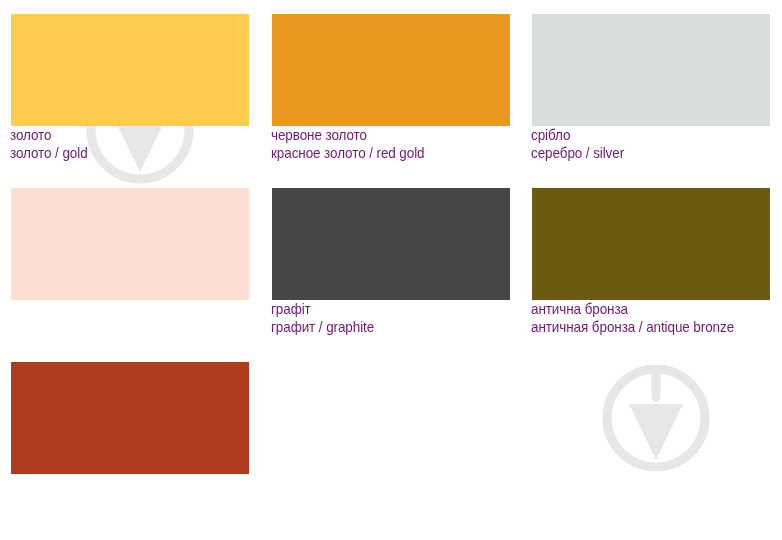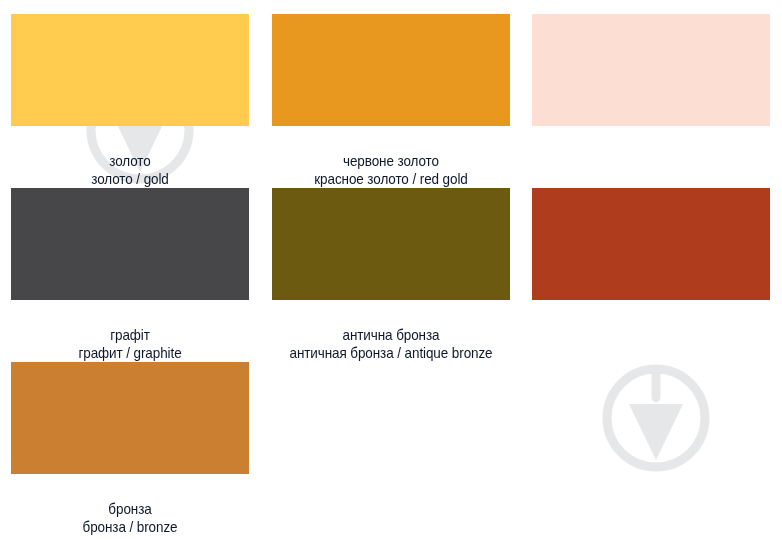--- a/index.html
+++ b/index.html
@@ -44,23 +44,22 @@
     margin-top: 14px;
     flex: 0 0 auto;
   }
 
   .swatch-cell.is-empty .swatch-chip {
     background: transparent !important;
   }
 
   .swatch-caption {
     width: 258px;
-    text-align: center;
-    margin-top: 27px;
-    color: #0f172a;
+    margin-top: 1px;
+    color: #701a75;
     line-height: 1.18;
   }
 
   .caption-primary {
     display: block;
     font-size: 14.5px;
     font-weight: 400;
     letter-spacing: -0.1px;
     transform: scaleX(0.93);
     white-space: nowrap;
@@ -113,20 +112,27 @@
     </div>
 
     <div class="swatch-cell">
       <div class="swatch-chip" style="background:#E8981F;"></div>
       <div class="swatch-caption">
         <span class="caption-primary">червоне золото</span>
         <span class="caption-secondary">красное золото / red gold</span>
       </div>
     </div>
 
+    <div class="swatch-cell">
+      <div class="swatch-chip" style="background:#D8DEDE;"></div>
+      <div class="swatch-caption">
+        <span class="caption-primary">срібло</span>
+        <span class="caption-secondary">серебро / silver</span>
+      </div>
+    </div>
 
     <div class="swatch-cell">
       <div class="swatch-chip" style="background:#FCDFD2;"></div>
     </div>
 
     <div class="swatch-cell">
       <div class="swatch-chip" style="background:#474749;"></div>
       <div class="swatch-caption">
         <span class="caption-primary">графіт</span>
         <span class="caption-secondary">графит / graphite</span>
@@ -138,27 +144,20 @@
       <div class="swatch-caption">
         <span class="caption-primary">антична бронза</span>
         <span class="caption-secondary">античная бронза / antique bronze</span>
       </div>
     </div>
 
     <div class="swatch-cell">
       <div class="swatch-chip" style="background:#B03C1E;"></div>
     </div>
 
-    <div class="swatch-cell">
-      <div class="swatch-chip" style="background:#CA8030;"></div>
-      <div class="swatch-caption">
-        <span class="caption-primary">бронза</span>
-        <span class="caption-secondary">бронза / bronze</span>
-      </div>
-    </div>
 
     <div class="swatch-cell is-empty">
       <div class="swatch-chip"></div>
       <div class="swatch-caption">
         <span class="caption-primary"></span>
         <span class="caption-secondary"></span>
       </div>
     </div>
 
   </div>

